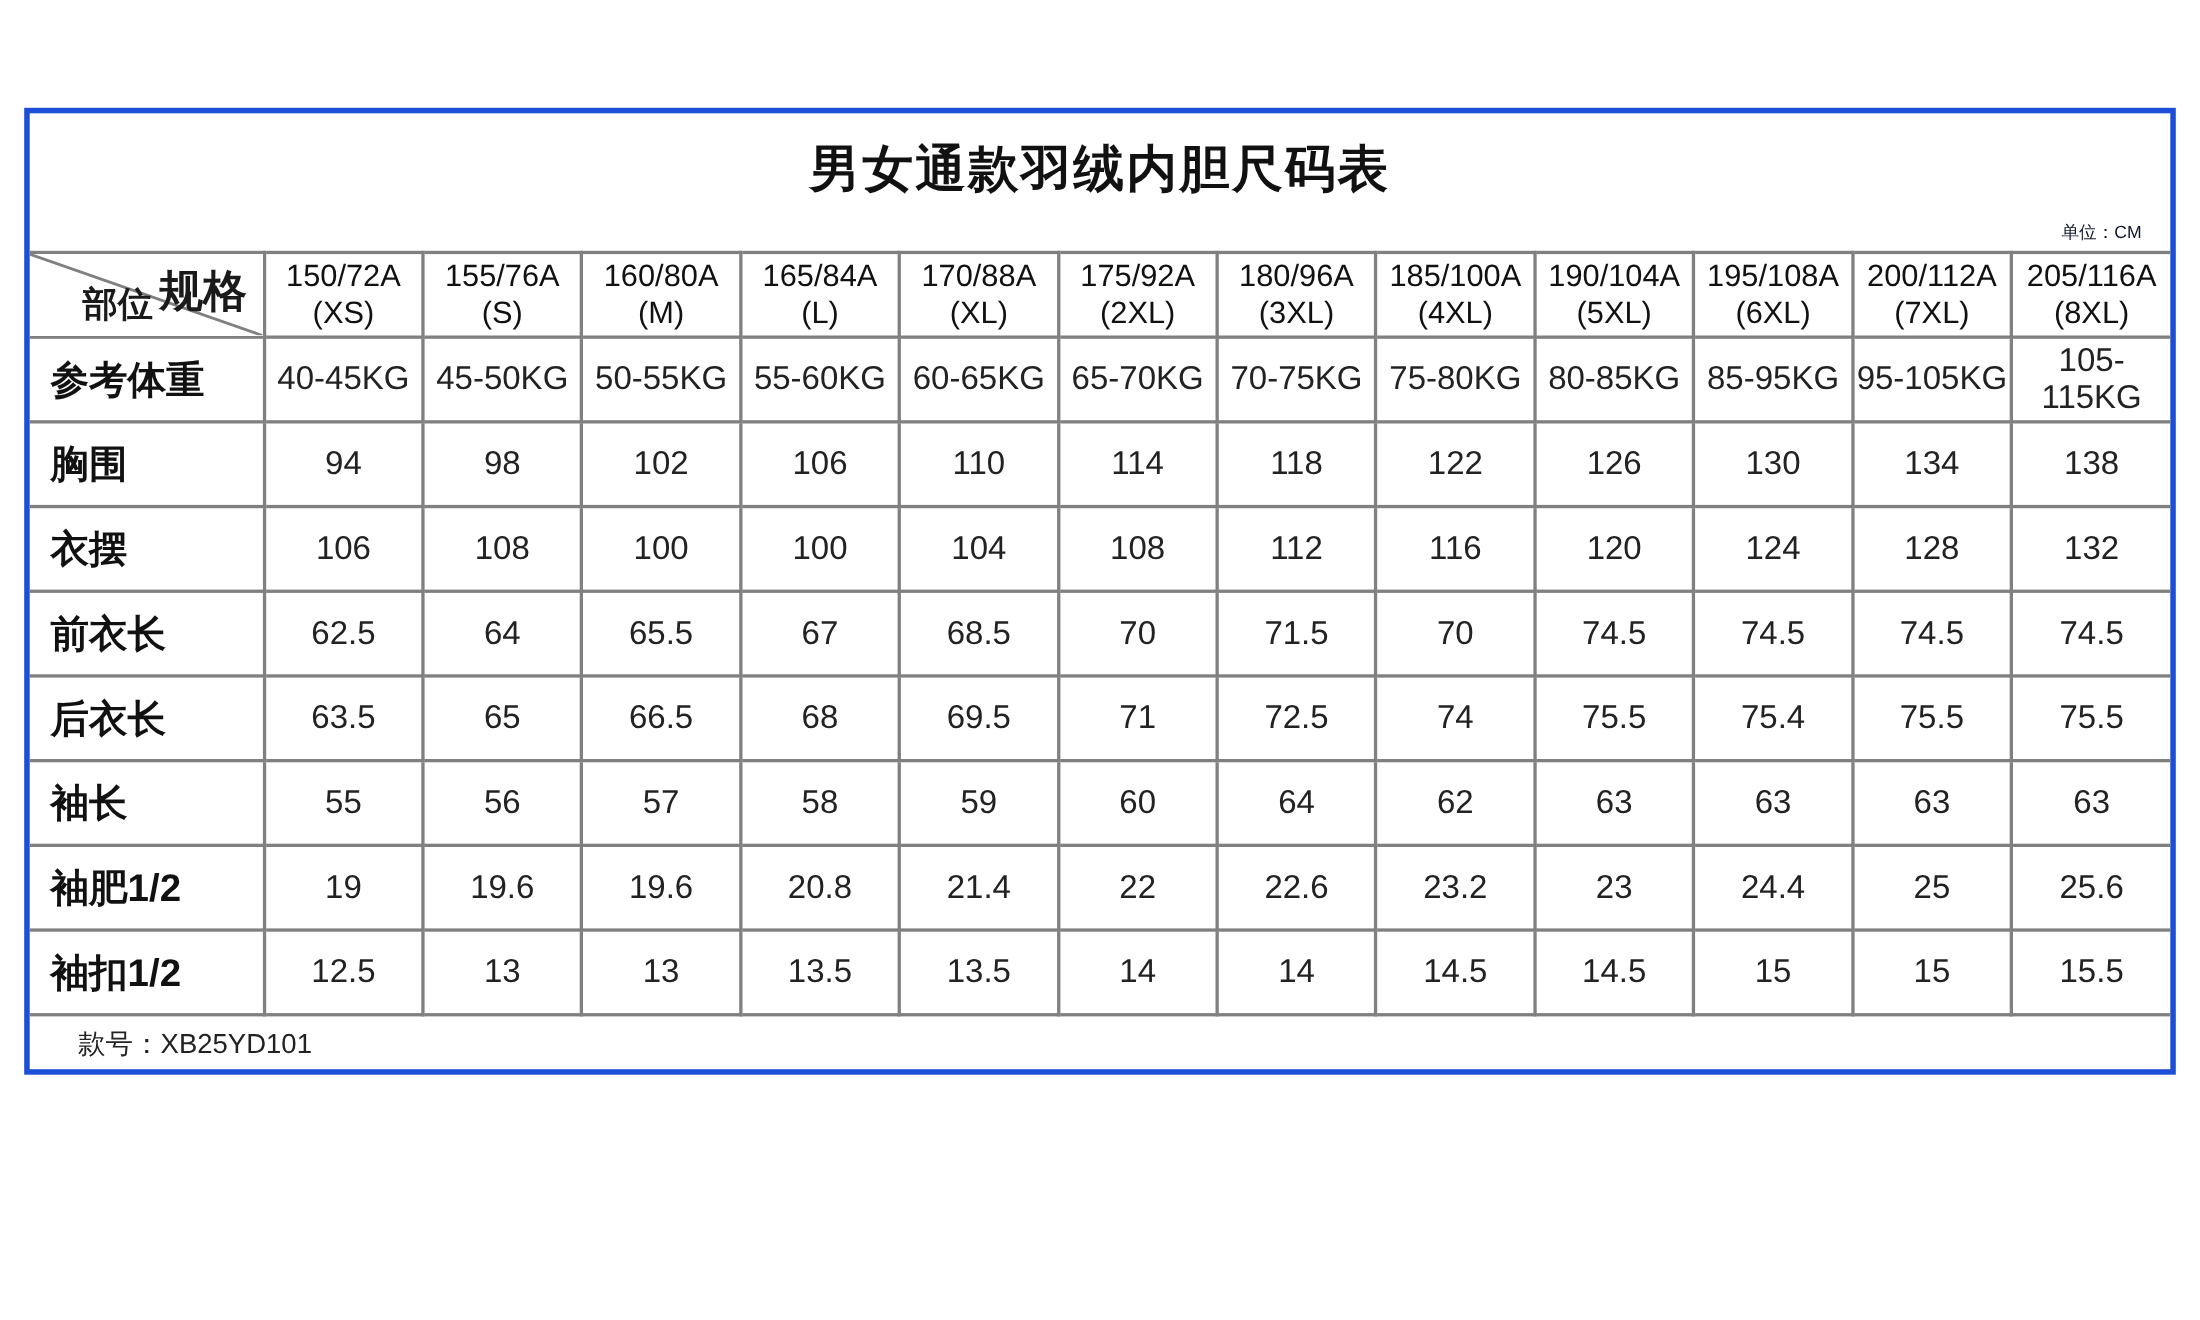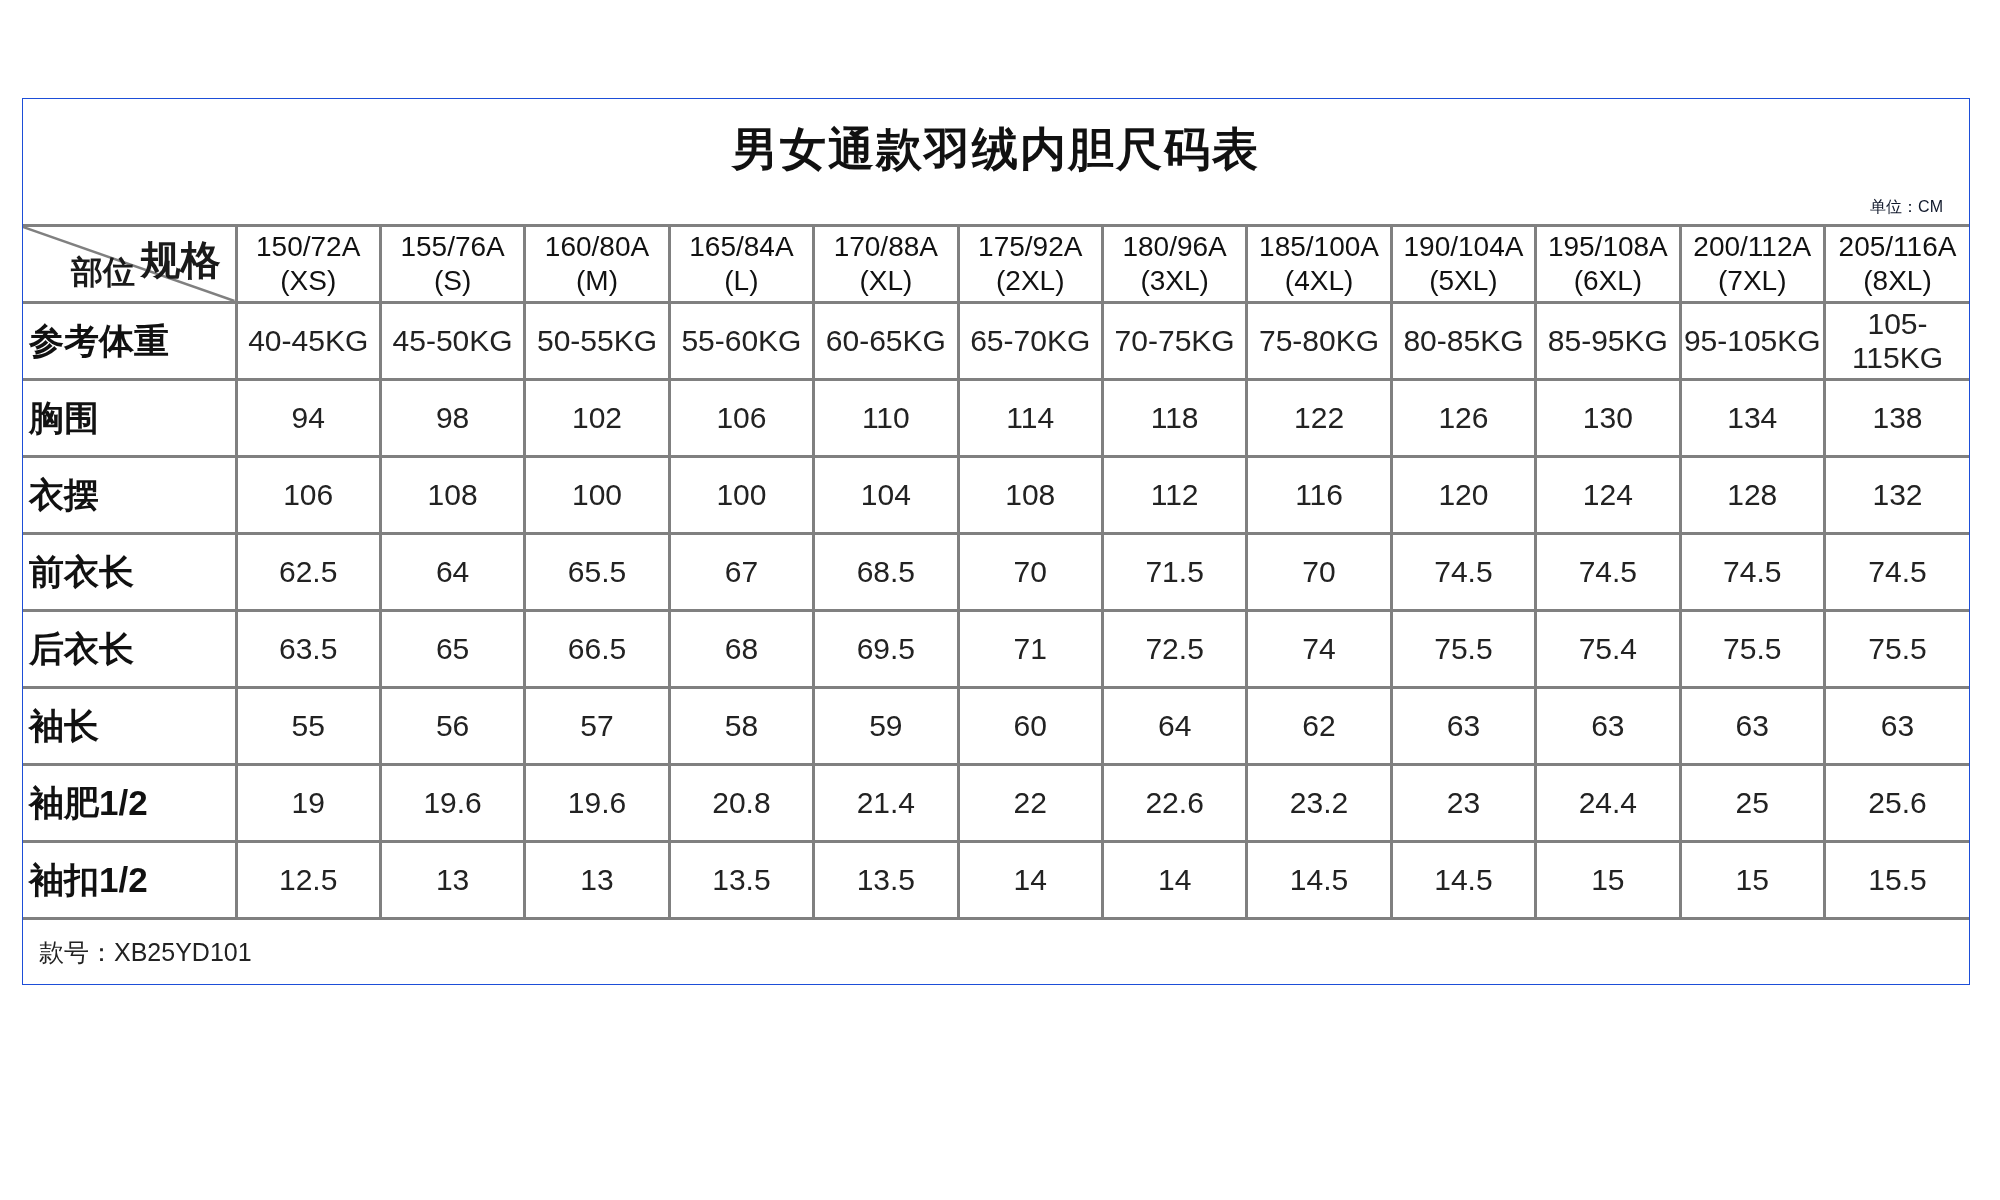--- a/index.html
+++ b/index.html
@@ -17,21 +17,21 @@
     width: 2000px;
     height: 1200px;
     background: #ffffff;
     overflow: hidden;
   }
   .chart-frame {
     position: absolute;
     left: 22px;
     top: 98px;
     width: 1946px;
-    border: 1px solid #1d4ed8;
+    border: 5px solid #1d4ed8;
     background: #ffffff;
   }
   
   .title-bar {
     position: relative;
     height: 125px;
   }
   .chart-title {
     margin: 0;
     padding-top: 22px;
@@ -97,37 +97,37 @@
   
   th.size-col {
     font-weight: 400;
     font-size: 28px;
     line-height: 34px;
     color: #111111;
   }
   
   .size-table tbody th.row-label {
     text-align: left;
-    padding-left: 6px;
+    padding-left: 19px;
     font-size: 35px;
     font-weight: 700;
     color: #111111;
   }
   
   .size-table tbody td {
     font-size: 30px;
     font-weight: 400;
     color: #222222;
   }
   
   .footer-bar {
-    height: 64px;
+    height: 48px;
     display: flex;
     align-items: center;
-    padding-left: 16px;
+    padding-left: 44px;
     font-size: 25px;
     color: #222222;
   }
 </style>
 </head>
 <body>
 
 <div class="sheet">
   <div class="chart-frame">
 

